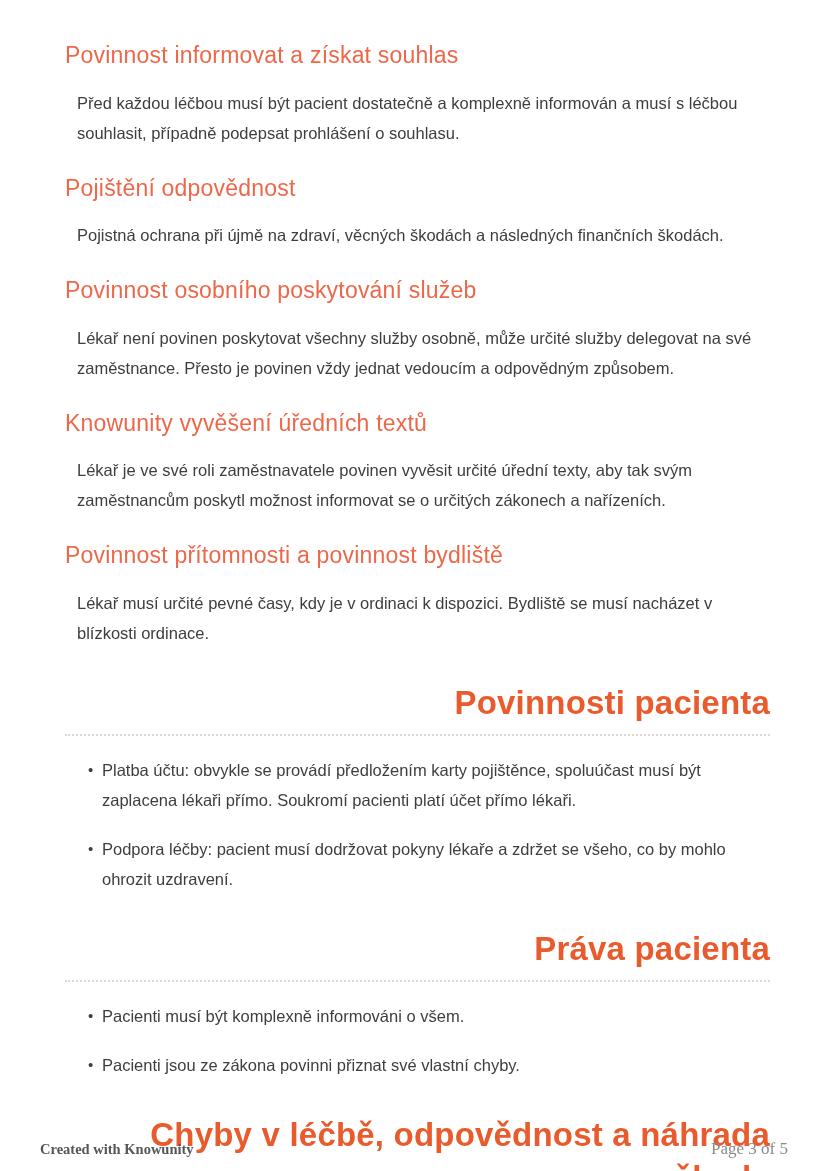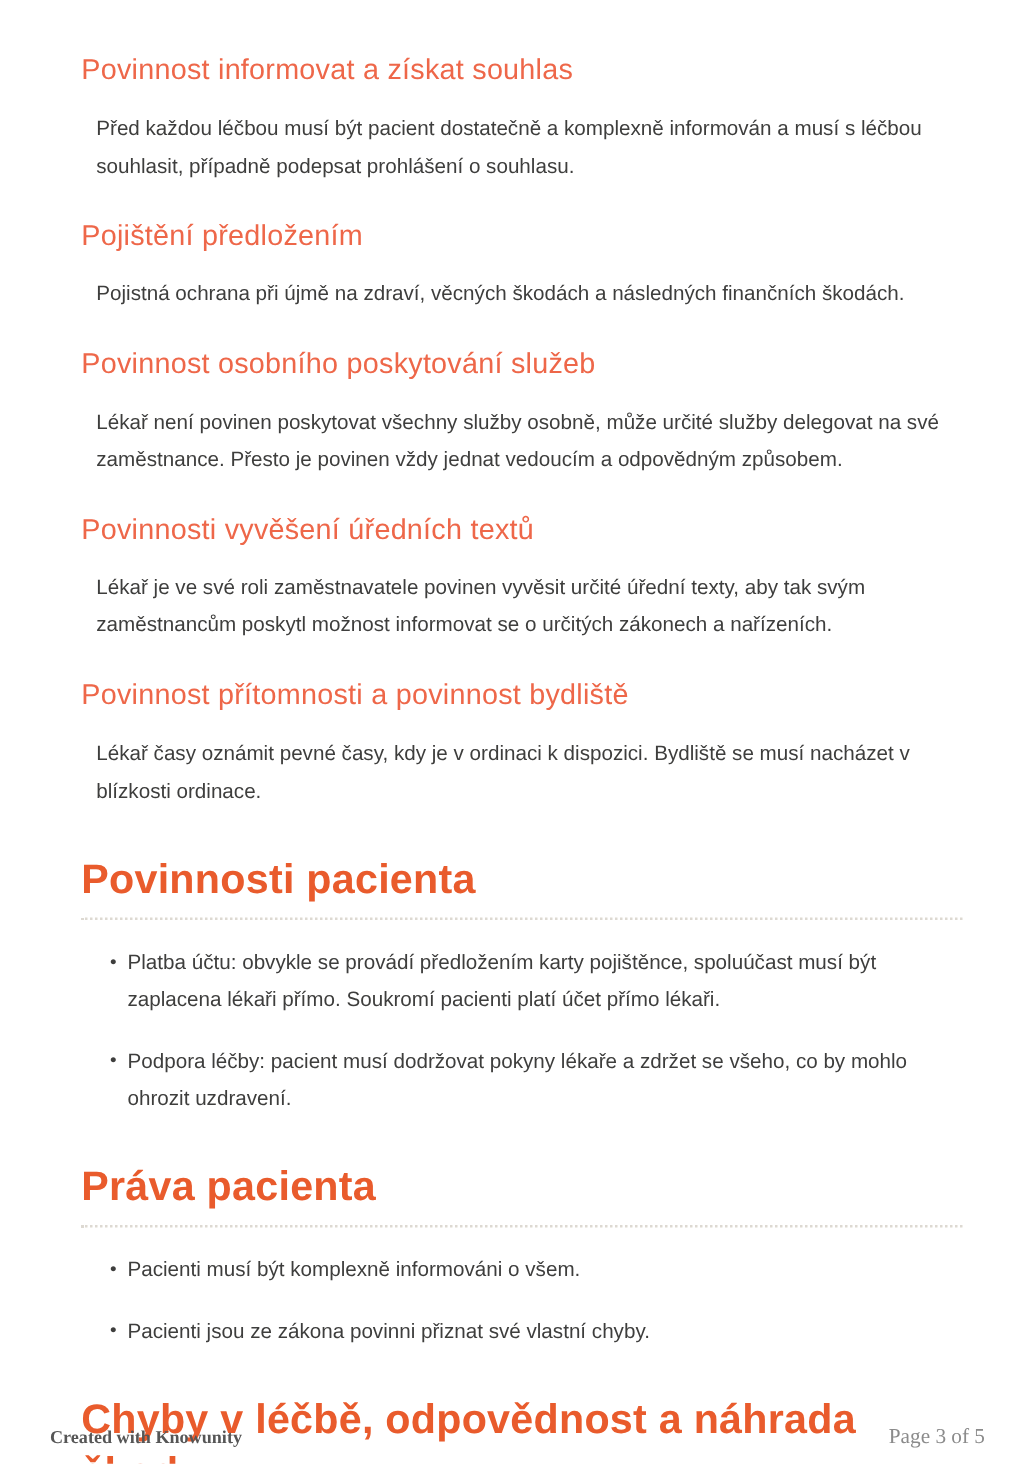--- a/index.html
+++ b/index.html
@@ -31,20 +31,21 @@
     font-size: 16.5px;
     line-height: 30px;
     font-weight: 400;
     margin: 18px 0 0 12px;
     max-width: 712px;
   }
   .h1-wrap {
     margin-top: 34px;
     border-bottom: 2px dotted var(--divider, #ddd9d2);
     padding-bottom: 9px;
+    text-align: right;
   }
   h1.big-heading {
     color: var(--heading-large, #e95b2c);
     font-size: 33px;
     font-weight: 700;
     margin: 0;
     line-height: 1.3;
     letter-spacing: 0.2px;
     max-width: 712px;
   }
@@ -96,37 +97,37 @@
 <body>
 
 <div class="page">
 
   <section>
     <h3 class="sec-heading">Povinnost informovat a získat souhlas</h3>
     <p class="sec-body">Před každou léčbou musí být pacient dostatečně a komplexně informován a musí s léčbou souhlasit, případně podepsat prohlášení o souhlasu.</p>
   </section>
 
   <section>
-    <h3 class="sec-heading">Pojištění předložením</h3>
+    <h3 class="sec-heading">Pojištění odpovědnost</h3>
     <p class="sec-body">Pojistná ochrana při újmě na zdraví, věcných škodách a následných finančních škodách.</p>
   </section>
 
   <section>
     <h3 class="sec-heading">Povinnost osobního poskytování služeb</h3>
     <p class="sec-body">Lékař není povinen poskytovat všechny služby osobně, může určité služby delegovat na své zaměstnance. Přesto je povinen vždy jednat vedoucím a odpovědným způsobem.</p>
   </section>
 
   <section>
-    <h3 class="sec-heading">Povinnosti vyvěšení úředních textů</h3>
+    <h3 class="sec-heading">Knowunity vyvěšení úředních textů</h3>
     <p class="sec-body">Lékař je ve své roli zaměstnavatele povinen vyvěsit určité úřední texty, aby tak svým zaměstnancům poskytl možnost informovat se o určitých zákonech a nařízeních.</p>
   </section>
 
   <section>
     <h3 class="sec-heading">Povinnost přítomnosti a povinnost bydliště</h3>
-    <p class="sec-body">Lékař časy oznámit pevné časy, kdy je v ordinaci k dispozici. Bydliště se musí nacházet v blízkosti ordinace.</p>
+    <p class="sec-body">Lékař musí určité pevné časy, kdy je v ordinaci k dispozici. Bydliště se musí nacházet v blízkosti ordinace.</p>
   </section>
 
   <section>
     <div class="h1-wrap">
       <h1 class="big-heading">Povinnosti pacienta</h1>
     </div>
     <ul class="bullets">
       <li>Platba účtu: obvykle se provádí předložením karty pojištěnce, spoluúčast musí být zaplacena lékaři přímo. Soukromí pacienti platí účet přímo lékaři.</li>
       <li>Podpora léčby: pacient musí dodržovat pokyny lékaře a zdržet se všeho, co by mohlo ohrozit uzdravení.</li>
     </ul>

